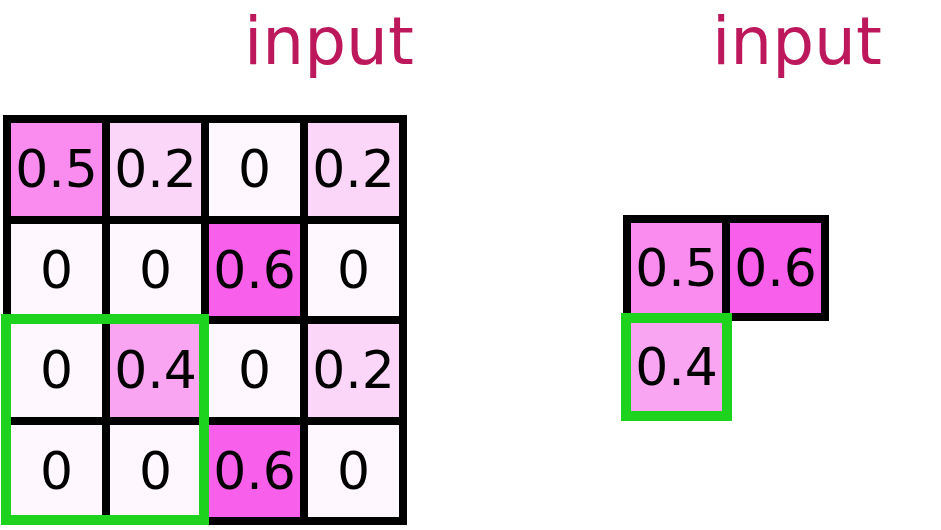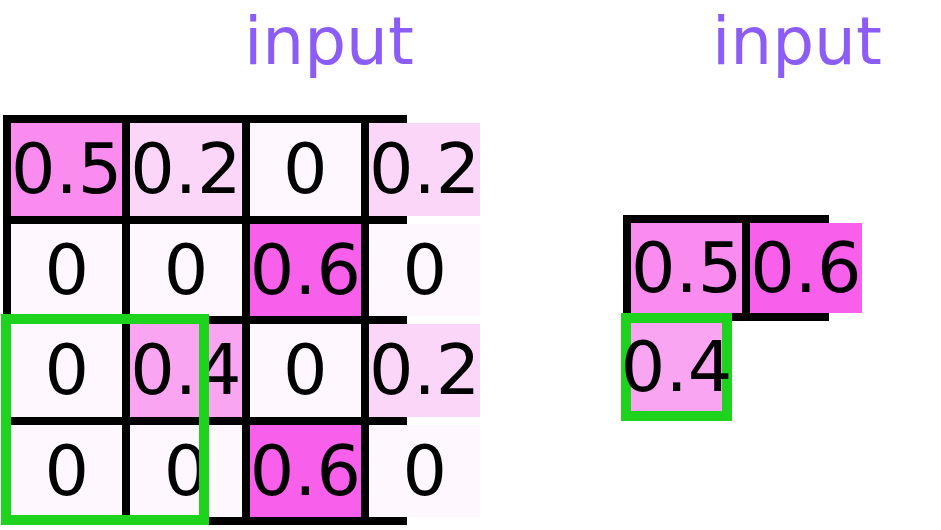--- a/index.html
+++ b/index.html
@@ -5,21 +5,21 @@
   * { box-sizing: border-box; margin: 0; padding: 0; }
   html, body { width: 941px; height: 530px; }
   body {
     position: relative;
     background: #ffffff;
     font-family: "DejaVu Sans", sans-serif;
     overflow: hidden;
   }
   .title {
     position: absolute;
-    color: #8b5cf6;
+    color: #be185d;
     font-size: 66px;
     line-height: 80px;
     white-space: nowrap;
   }
   .title-input  { left: 244px; top: 2px; }
   .title-output { left: 712px; top: 2px; }
 
   .input-grid {
     position: absolute;
     left: 3px; top: 115px;
@@ -28,21 +28,21 @@
     padding: 8px;
     display: grid;
     grid-template-columns: repeat(4, 1fr);
     grid-template-rows: repeat(4, 1fr);
     gap: 8px;
   }
   .cell {
     display: flex;
     align-items: center;
     justify-content: center;
-    font-size: 70px;
+    font-size: 52px;
     color: #000000;
     background: #fef8fe;
   }
   .input-highlight {
     position: absolute;
     left: 1px; top: 314px;
     width: 208px; height: 211px;
     border: 10px solid #1dd31d;
     pointer-events: none;
   }

